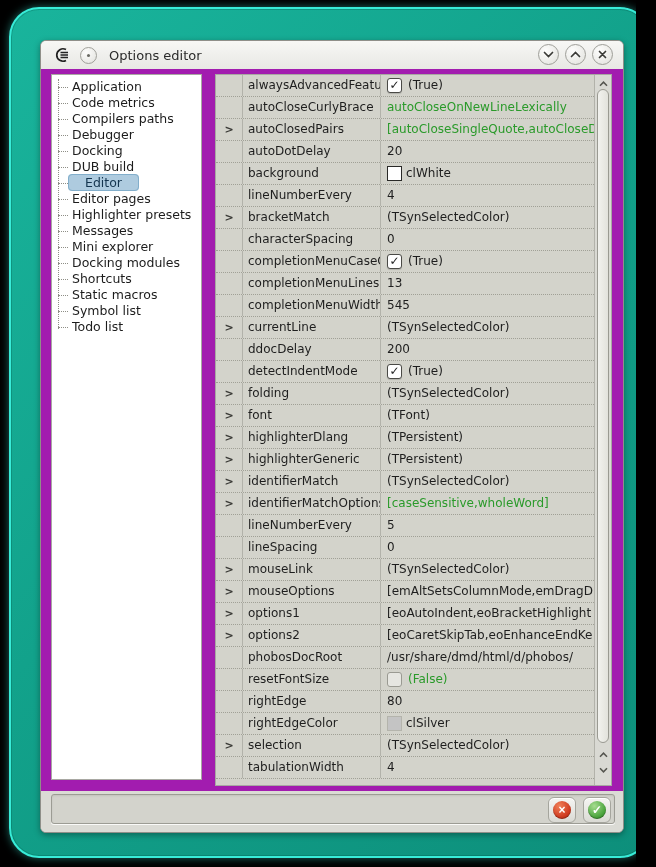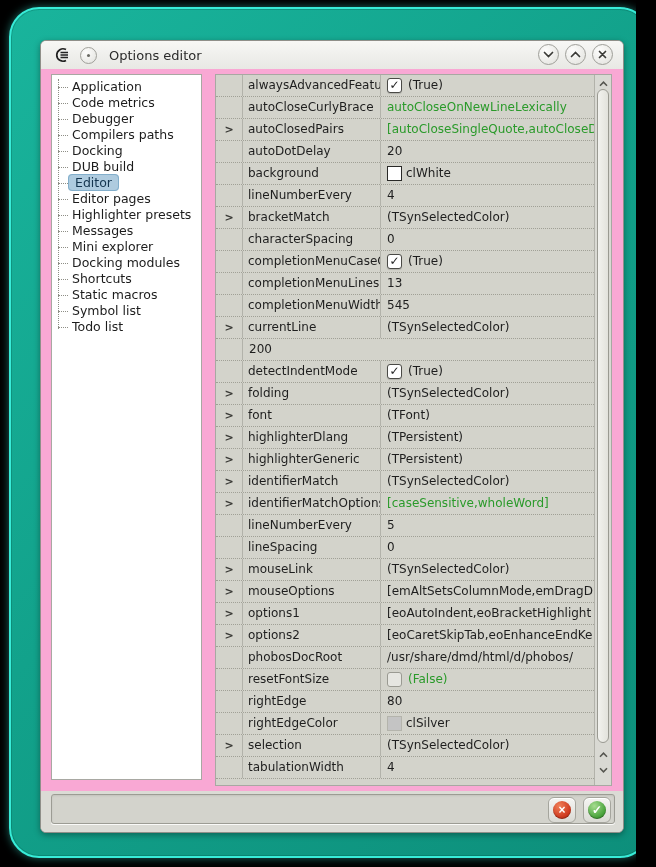--- a/index.html
+++ b/index.html
@@ -20,30 +20,30 @@
     background:radial-gradient(circle at 35% 30%,#fdfdfc,#e2e2dd);border:1px solid #a0a09a;
     display:inline-flex;align-items:center;justify-content:center;box-sizing:border-box;}
   .pin-btn .dot{width:3px;height:3px;border-radius:50%;background:#6a6a64;}
   .tb-title{margin-left:12px;font-size:13px;color:#2b2b2b;}
   .tb-btns{position:absolute;right:10px;top:3px;display:flex;gap:6px;}
   .tb-btn{width:21px;height:21px;border-radius:50%;box-sizing:border-box;
     background:radial-gradient(circle at 35% 30%,#fdfdfc,#e1e1dc);border:1px solid #9e9e98;
     display:flex;align-items:center;justify-content:center;}
   .tb-btn svg{display:block;}
   
-  .content{position:absolute;left:0;top:28px;right:0;bottom:41px;background:#f9a8d4;text-decoration:underline;}
+  .content{position:absolute;left:0;top:28px;right:0;bottom:41px;background:#a21caf;text-decoration:underline;}
   
   .sidebar{position:absolute;left:10px;top:5px;width:151px;height:706px;background:#fff;
     border:1px solid #a8a8a2;box-sizing:border-box;padding-top:4px;overflow:hidden;}
   .tree{position:relative;margin-left:0;}
   .tree::before{content:'';position:absolute;left:6px;top:0;height:250px;border-left:1px dotted #8e8e86;}
   .tree-item{position:relative;height:16px;line-height:16px;padding-left:20px;font-size:12.5px;
     color:#1c1c1c;white-space:nowrap;}
   .tree-item::before{content:'';position:absolute;left:6px;top:8px;width:10px;border-top:1px dotted #8e8e86;}
-  .pill{background:#aecbdf;border:1px solid #82aecb;border-radius:4px;padding:0 6px;margin-left:-4px;color:#14354f;}
+  .pill{background:#aecbdf;border:1px solid #82aecb;border-radius:4px;padding:0 16px;margin-left:-4px;color:#14354f;}
   
   .grid{position:absolute;left:174px;top:5px;width:397px;height:712px;background:#d3d3cb;
     border:1px solid #a8a8a2;box-sizing:border-box;overflow:hidden;}
   .rows{position:absolute;left:0;top:0;right:17px;bottom:0;}
   .prow{display:flex;height:22px;box-sizing:border-box;border-bottom:1px dotted #a0a096;
     align-items:center;font-size:12px;color:#1e1e1e;}
   .gut{width:27px;flex:0 0 27px;text-align:center;border-right:1px solid #b2b2aa;height:100%;
     line-height:21px;font-weight:bold;font-size:11px;color:#3a3a36;box-sizing:border-box;}
   .pname{width:138px;flex:0 0 138px;padding:0 2px 0 5px;overflow:hidden;white-space:nowrap;
     border-right:1px solid #b2b2aa;height:100%;line-height:21px;box-sizing:border-box;}
@@ -117,22 +117,22 @@
               </svg>
           </span>
         </span>
       </div>
 
       <div class="content">
         <div class="sidebar">
           <div class="tree" id="tree">
               <div class="tree-item"><span>Application</span></div>
               <div class="tree-item"><span>Code metrics</span></div>
+              <div class="tree-item"><span>Compilers paths</span></div>
               <div class="tree-item"><span>Debugger</span></div>
-              <div class="tree-item"><span>Compilers paths</span></div>
               <div class="tree-item"><span>Docking</span></div>
               <div class="tree-item"><span>DUB build</span></div>
               <div class="tree-item"><span class="pill">Editor</span></div>
               <div class="tree-item"><span>Editor pages</span></div>
               <div class="tree-item"><span>Highlighter presets</span></div>
               <div class="tree-item"><span>Messages</span></div>
               <div class="tree-item"><span>Mini explorer</span></div>
               <div class="tree-item"><span>Docking modules</span></div>
               <div class="tree-item"><span>Shortcuts</span></div>
               <div class="tree-item"><span>Static macros</span></div>
@@ -224,20 +224,21 @@
               </div>
               <div class="prow">
                 <span class="gut">&gt;</span>
                 <span class="pname">currentLine</span>
                 <span class="pval">
                   <span class="vtext">(TSynSelectedColor)</span>
                 </span>
               </div>
               <div class="prow">
                 <span class="gut"></span>
+                <span class="pname">ddocDelay</span>
                 <span class="pval">
                   <span class="vtext">200</span>
                 </span>
               </div>
               <div class="prow">
                 <span class="gut"></span>
                 <span class="pname">detectIndentMode</span>
                 <span class="pval">
                   <span class="cbx on">✓</span>
                   <span class="vtext">(True)</span>

